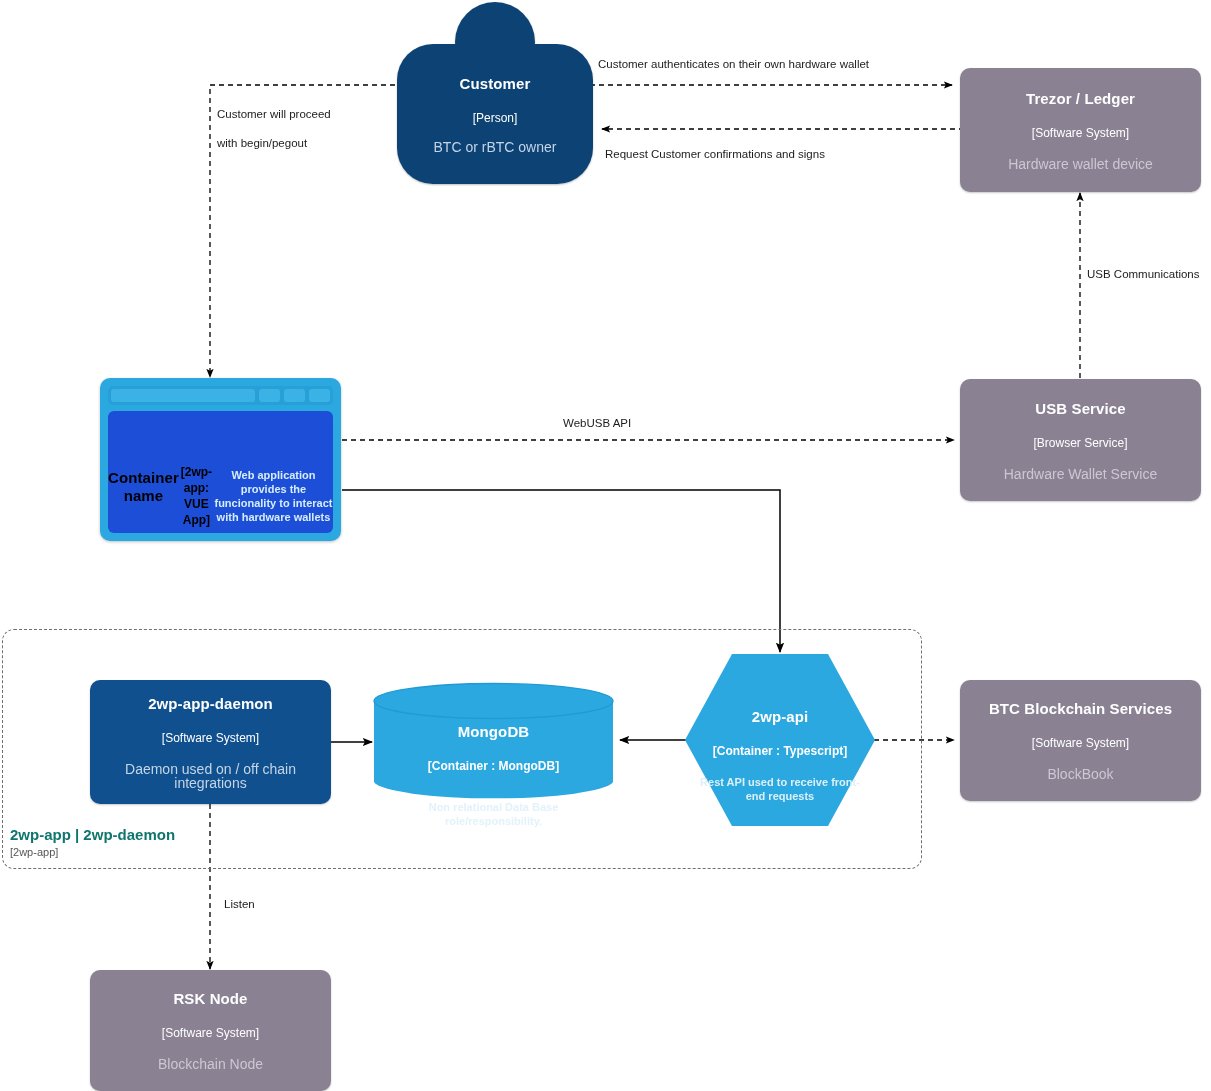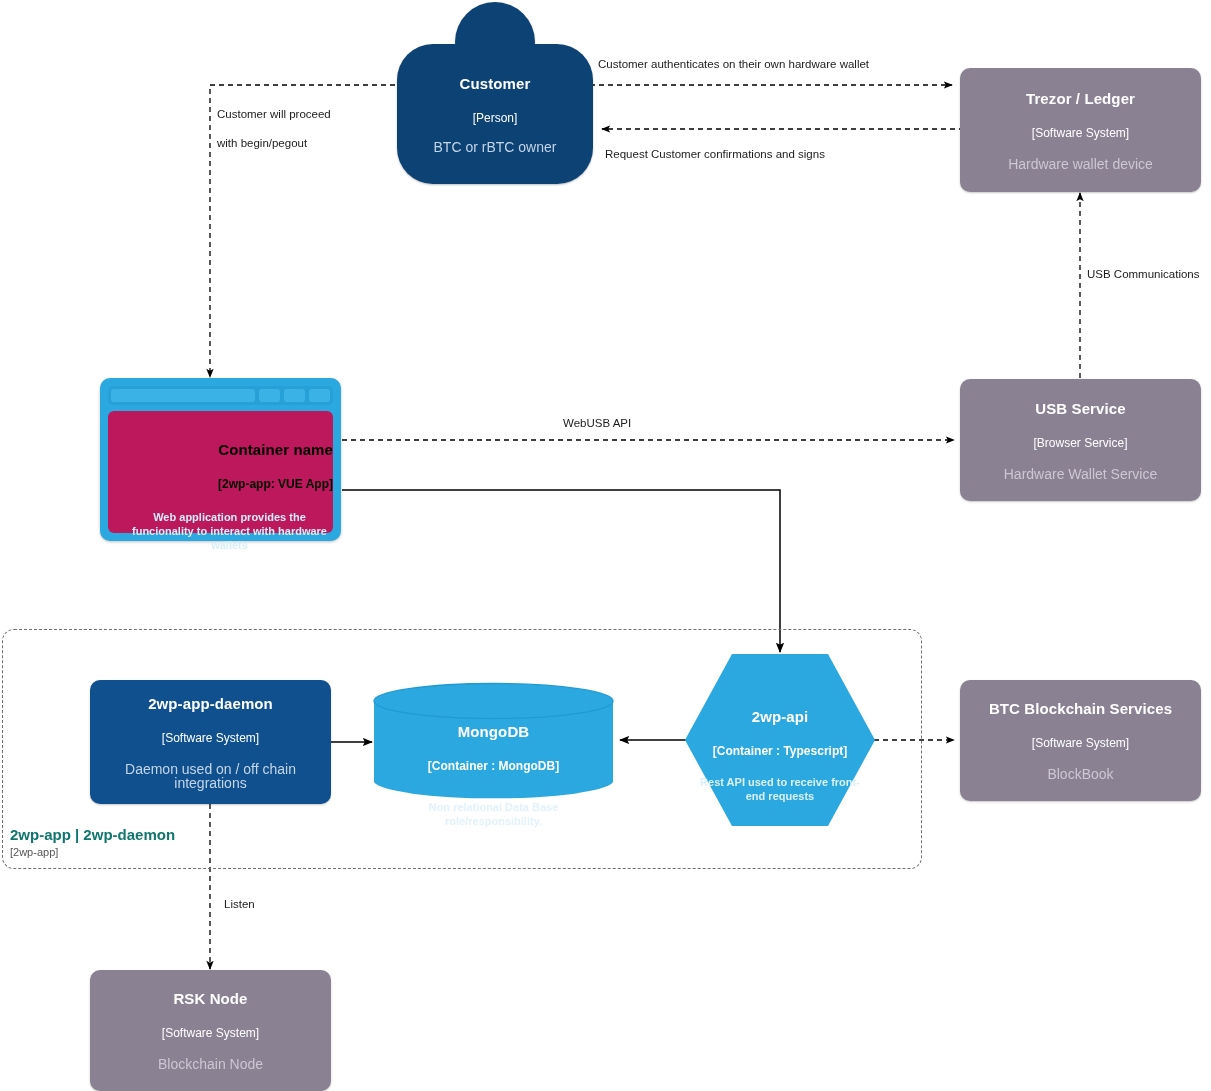--- a/index.html
+++ b/index.html
@@ -123,25 +123,24 @@
   }
   .browser .chrome .dot{
     width:21px;height:13px;
     margin-left:4px;
     border-radius:3px;
     background:#3bb2e6;
   }
   .browser .screen{
     position:absolute;
     left:8px;right:8px;top:33px;bottom:8px;
-    background:#be185d;
+    background:#1d4ed8;
     border-radius:6px;
     display:flex;
-    flex-direction:column;
-    align-items:flex-end;
+    align-items:center;
     text-align:center;
     padding-top:30px;
     box-sizing:border-box;
   }
   .browser .screen .n-title{font-size:15px;}
   .browser .screen .n-tech{font-weight:bold;font-size:12px;}
   .browser .screen .n-desc{
     font-weight:bold;font-size:11px;line-height:14px;
     margin-top:18px;color:#d6edfa;max-width:92%;
   }

